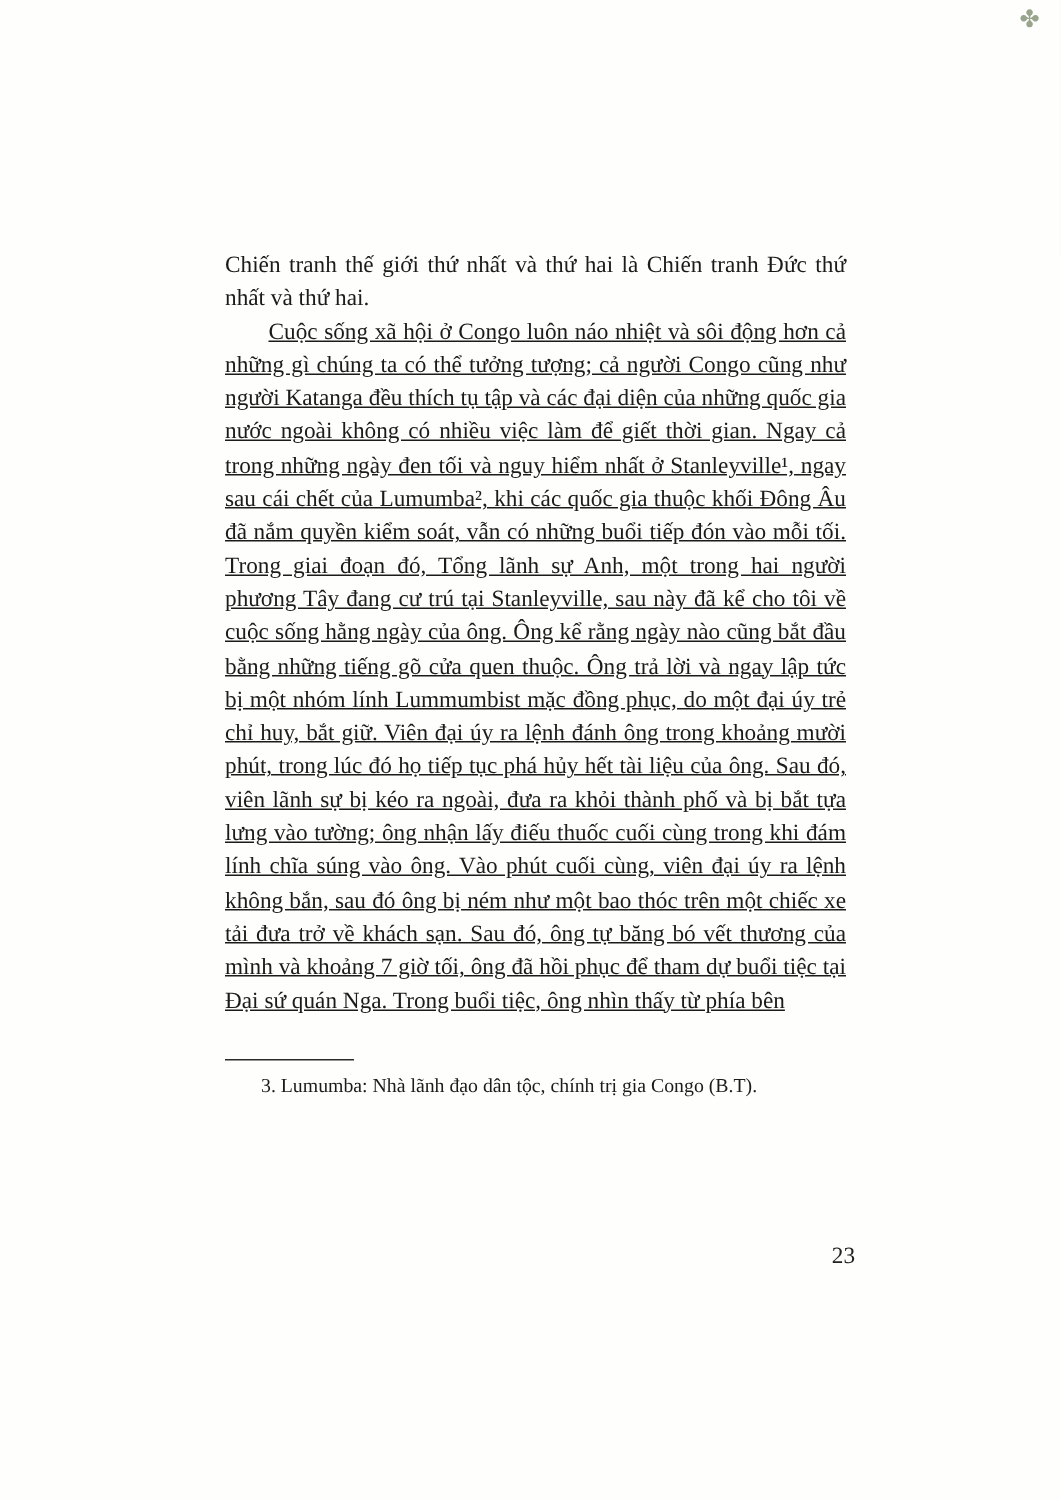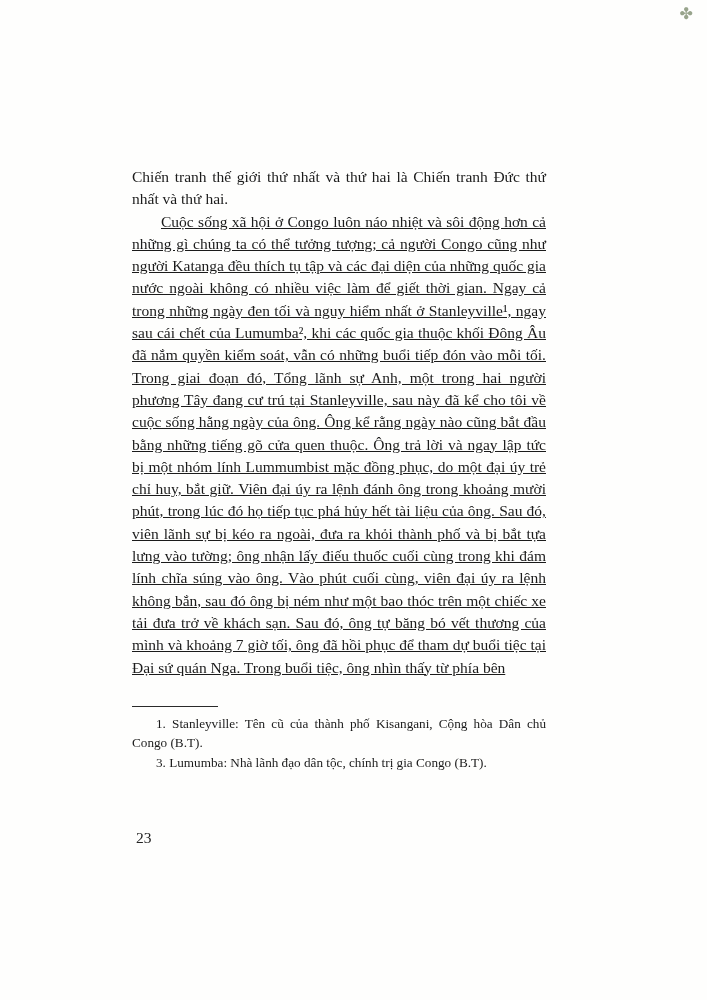--- a/index.html
+++ b/index.html
@@ -23,21 +23,21 @@
   .ornament {
     position: absolute;
     top: 6px;
     right: 14px;
     font-size: 16px;
     line-height: 16px;
     color: #98a48c;
   }
   .text-block {
     position: absolute;
-    left: 132px;
+    left: 150px;
     top: 166px;
     width: 414px;
     font-size: 15.5px;
     line-height: 22.3px;
     text-align: justify;
   }
   .text-block p {
     margin: 0;
   }
   p.indent {
@@ -57,45 +57,44 @@
     text-align: justify;
   }
   .footnotes p {
     margin: 0;
   }
   p.fn-indent {
     text-indent: 24px;
   }
   .page-number {
     position: absolute;
-    left: 136px;
+    left: 156px;
     top: 829px;
     width: 414px;
-    text-align: left;
+    text-align: right;
     font-size: 15.5px;
     color: #222222;
   }
 </style>
 </head>
 <body>
 
 <div class="page">
 
   <span class="ornament">✤</span>
 
   <div class="text-block">
 
     <p>Chiến tranh thế giới thứ nhất và thứ hai là Chiến tranh Đức thứ nhất và thứ hai.</p>
 
     <p class="indent">Cuộc sống xã hội ở Congo luôn náo nhiệt và sôi động hơn cả những gì chúng ta có thể tưởng tượng; cả người Congo cũng như người Katanga đều thích tụ tập và các đại diện của những quốc gia nước ngoài không có nhiều việc làm để giết thời gian. Ngay cả trong những ngày đen tối và nguy hiểm nhất ở Stanleyville¹, ngay sau cái chết của Lumumba², khi các quốc gia thuộc khối Đông Âu đã nắm quyền kiểm soát, vẫn có những buổi tiếp đón vào mỗi tối. Trong giai đoạn đó, Tổng lãnh sự Anh, một trong hai người phương Tây đang cư trú tại Stanleyville, sau này đã kể cho tôi về cuộc sống hằng ngày của ông. Ông kể rằng ngày nào cũng bắt đầu bằng những tiếng gõ cửa quen thuộc. Ông trả lời và ngay lập tức bị một nhóm lính Lummumbist mặc đồng phục, do một đại úy trẻ chỉ huy, bắt giữ. Viên đại úy ra lệnh đánh ông trong khoảng mười phút, trong lúc đó họ tiếp tục phá hủy hết tài liệu của ông. Sau đó, viên lãnh sự bị kéo ra ngoài, đưa ra khỏi thành phố và bị bắt tựa lưng vào tường; ông nhận lấy điếu thuốc cuối cùng trong khi đám lính chĩa súng vào ông. Vào phút cuối cùng, viên đại úy ra lệnh không bắn, sau đó ông bị ném như một bao thóc trên một chiếc xe tải đưa trở về khách sạn. Sau đó, ông tự băng bó vết thương của mình và khoảng 7 giờ tối, ông đã hồi phục để tham dự buổi tiệc tại Đại sứ quán Nga. Trong buổi tiệc, ông nhìn thấy từ phía bên</p>
 
     <div class="footnote-sep"></div>
 
     <div class="footnotes">
-      <p class="fn-indent">1. Stanleyville: Tên cũ của thành phố Kisangani, Cộng hòa Dân chủ Congo (B.T).</p>
       <p class="fn-indent">3. Lumumba: Nhà lãnh đạo dân tộc, chính trị gia Congo (B.T).</p>
     </div>
 
   </div>
 
   <div class="page-number">23</div>
 
 </div>
 
 </body></html>

